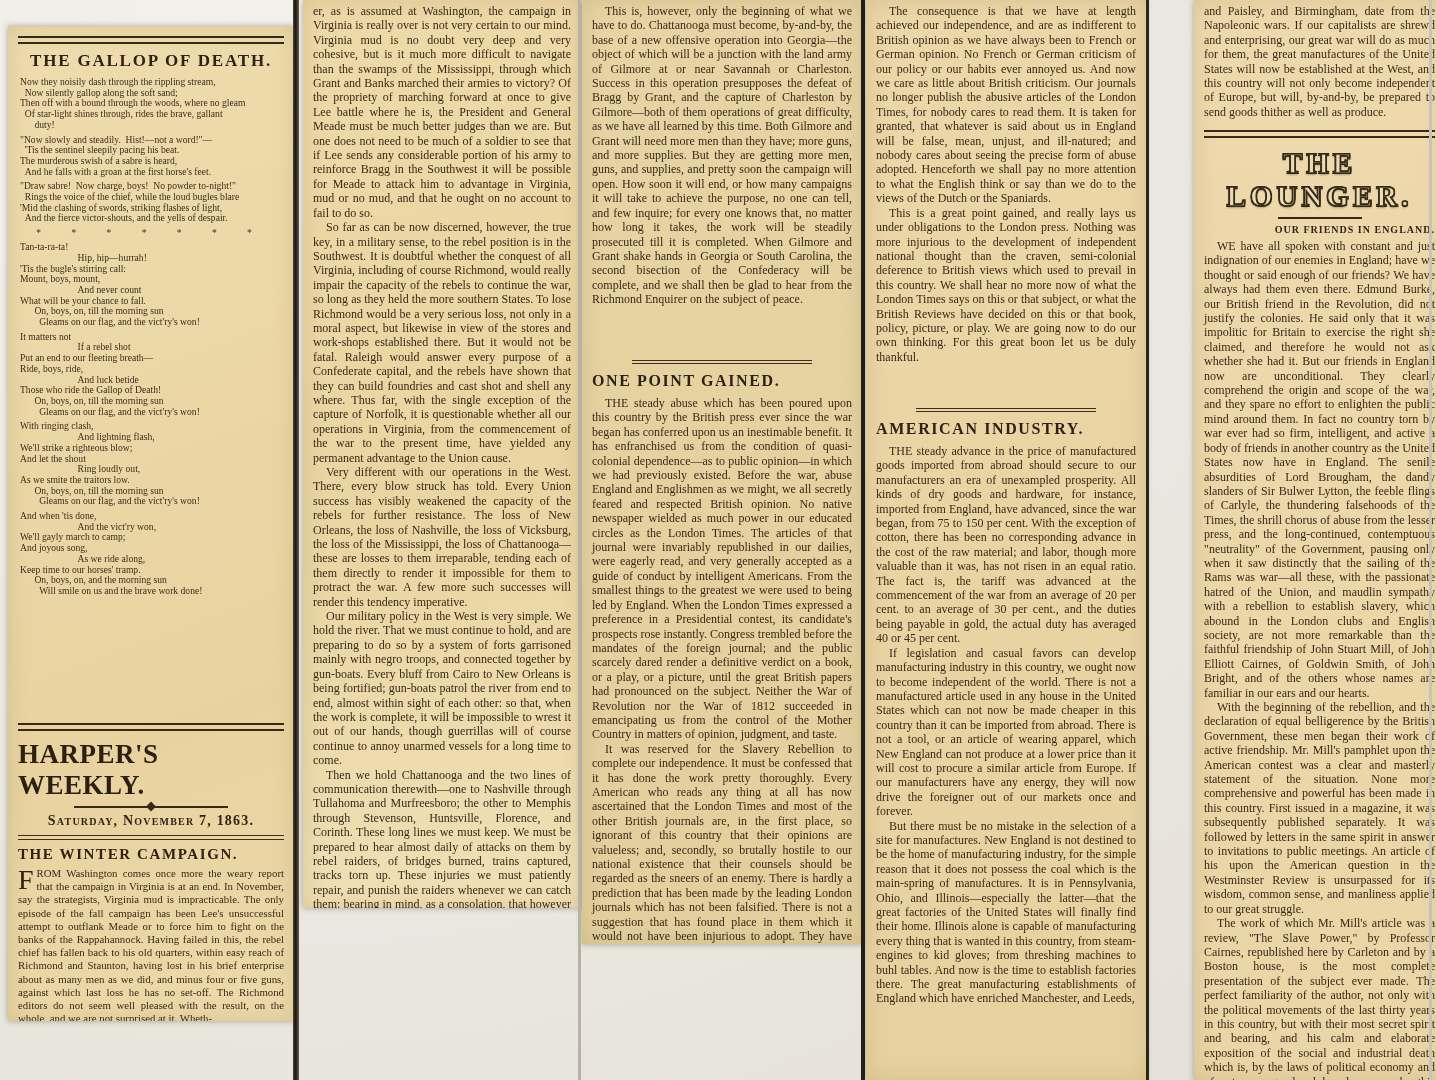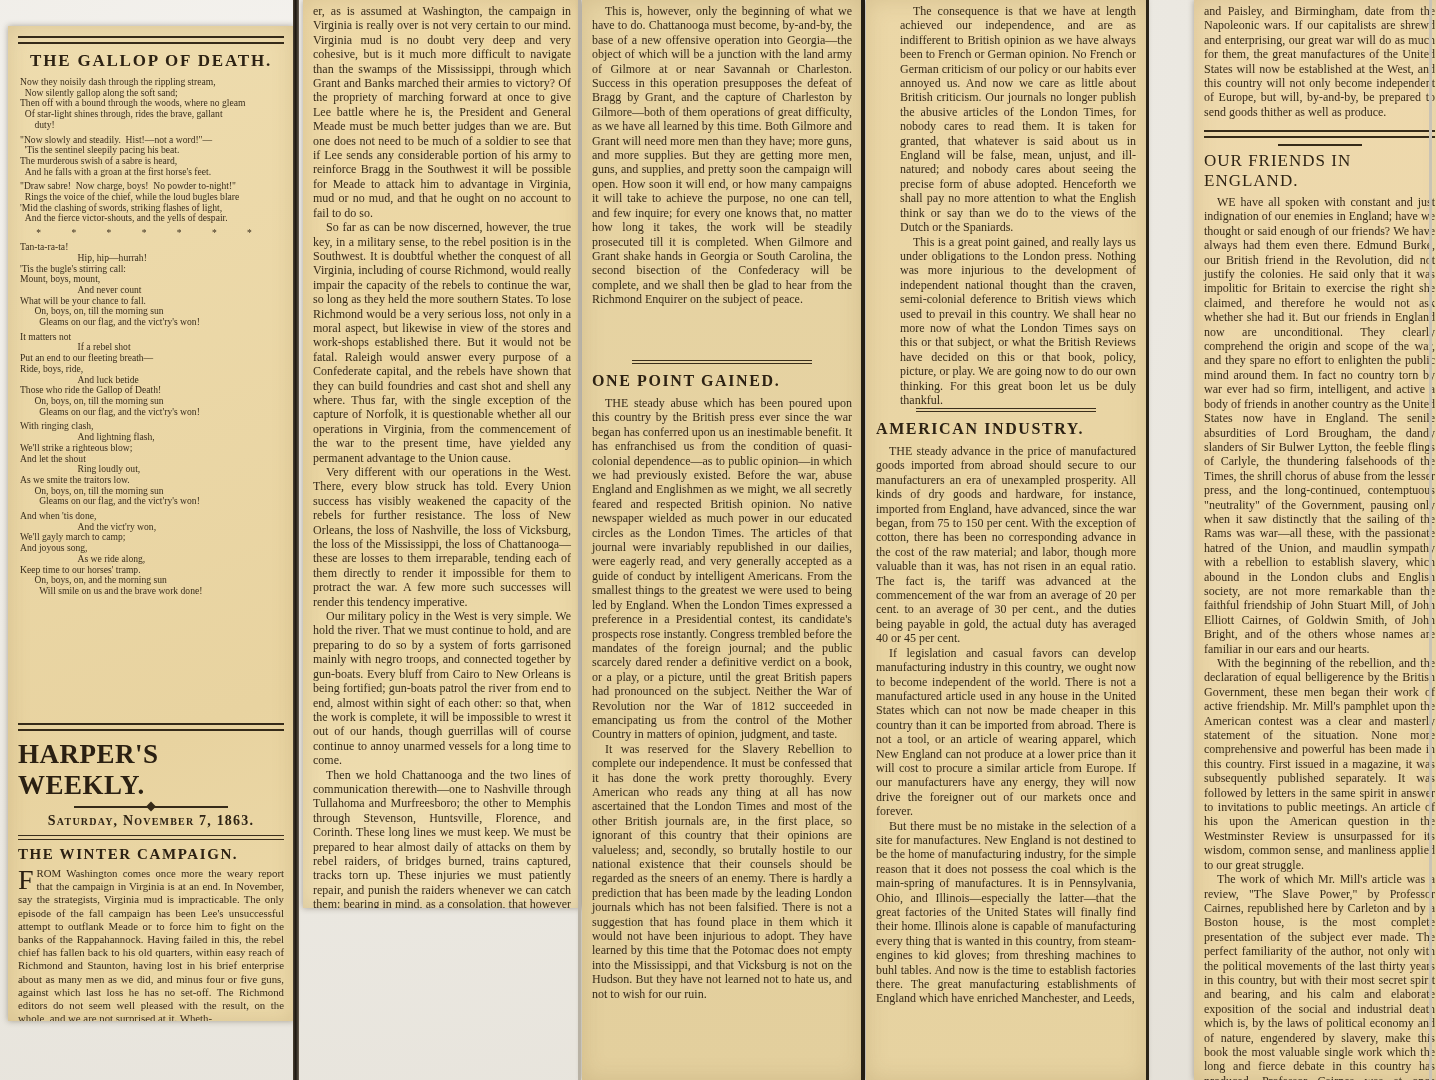--- a/index.html
+++ b/index.html
@@ -9,21 +9,21 @@
     font-family:"Liberation Serif","DejaVu Serif",serif;
     color:#33281a;
   }
   .page { position:absolute; inset:0; }
   .col {
     position:absolute; box-sizing:border-box; padding:4px 10px; overflow:hidden;
     box-shadow:0 0 6px rgba(50,40,22,.38), inset 0 0 22px rgba(120,95,45,.18);
   }
   .col1 { left:8px;  top:26px; width:286px; height:995px; background:linear-gradient(160deg,#eedcae,#e8d3a0 70%,#ecd9a9);font-family:Liberation Serif, serif; }
   .col2 { left:303px; top:0;  width:278px; height:908px; background:linear-gradient(170deg,#eed9a8,#e9d5a2 55%,#f0e0b6); }
-  .col3 { left:582px; top:0;  width:280px; height:1080px; background:linear-gradient(180deg,#e7d4a4,#e3cf9d); }
+  .col3 { left:582px; top:0;  width:280px; height:944px; background:linear-gradient(180deg,#e7d4a4,#e3cf9d); }
   .col4 { left:866px; top:0;  width:280px; height:1080px; background:linear-gradient(175deg,#ebd7a7,#e6d2a0); }
   .col5 { left:1150px;top:0;  width:251px; height:1080px; background:linear-gradient(185deg,#eed9ad,#e9d5a5);margin-left:44px; }
   .vline { position:absolute; top:0; height:1080px; z-index:6; }
   .v12 { left:293px; width:6px; background:linear-gradient(90deg,#4a4033,#1c1710 45%,#6a6052); }
   .v23 { left:578px; width:3px; background:#b9b2a4; }
   .v34 { left:861px; width:4px; background:#241e14; }
   .v45 { left:1146px;width:3px; background:#2c2518; }
   .vr  { left:1429px;width:3px; background:#c9c3b6; }
 
   .rule-double { height:4px; border-top:2px solid #352a19; border-bottom:2px solid #352a19; margin:6px 0; }
@@ -43,29 +43,29 @@
   .date-line { font-size:14px; text-align:center; font-variant:small-caps; letter-spacing:1.2px; margin:2px 0; font-weight:bold; color:#2f2415; }
   .article-title { font-size:16px; font-weight:bold; text-align:left; letter-spacing:1.6px; margin:8px 0 6px; color:#2d2213; }
   .article-title.small1 { font-size:15px; margin:6px 0 4px; }
 
   .body { font-size:12px; line-height:14.4px; text-align:justify; margin:0; text-indent:13px; color:#362a19; }
   .col1 .body { font-size:10.8px; line-height:13.2px; }
   .noindent { text-indent:0; }
   .dropcap::first-letter { float:left; font-size:28px; line-height:23px; padding:1px 3px 0 0; color:#2b2012; }
 
   .top3 { height:352px; overflow:hidden; }
-  .top4 { height:400px; overflow:hidden;margin-left:24px; }
+  .top4 { height:400px; overflow:hidden; }
   .top5 { height:120px; overflow:hidden; }
 
   .lounger-title {
     font-size:29px; font-weight:bold; text-align:center; letter-spacing:4px; margin:9px 0 3px;
     color:#eadcb4; -webkit-text-stroke:1.3px #352a19;
     text-shadow:-1px -1px 0 #3a2e1b, 1px -1px 0 #3a2e1b, -1px 1px 0 #3a2e1b, 1px 1px 0 #3a2e1b, 0 2px 2px rgba(40,30,10,.35);
   }
-  .subsection-title { font-size:17px; font-weight:normal; text-align:left; letter-spacing:1px; margin:5px 0 4px; color:#2f2415; }
+  .subsection-title { font-size:10px; font-weight:bold; text-align:right; letter-spacing:1px; margin:5px 0 4px; color:#2f2415; }
 </style>
 </head>
 <body>
 
 <div class="page">
 
   <div class="col col1">
     <div class="rule-double"></div>
     <h2 class="poem-title">THE GALLOP OF DEATH.</h2>
     <div class="poem-area">
@@ -153,20 +153,21 @@
     <p class="body">THE steady advance in the price of manufactured goods imported from abroad should secure to our manufacturers an era of unexampled prosperity.  All kinds of dry goods and hardware, for instance, imported from England, have advanced, since the war began, from 75 to 150 per cent.  With the exception of cotton, there has been no corresponding advance in the cost of the raw material; and labor, though more valuable than it was, has not risen in an equal ratio.  The fact is, the tariff was advanced at the commencement of the war from an average of 20 per cent. to an average of 30 per cent., and the duties being payable in gold, the actual duty has averaged 40 or 45 per cent.</p>
     <p class="body">If legislation and casual favors can develop manufacturing industry in this country, we ought now to become independent of the world.  There is not a manufactured article used in any house in the United States which can not now be made cheaper in this country than it can be imported from abroad.  There is not a tool, or an article of wearing apparel, which New England can not produce at a lower price than it will cost to procure a similar article from Europe.  If our manufacturers have any energy, they will now drive the foreigner out of our markets once and forever.</p>
     <p class="body">But there must be no mistake in the selection of a site for manufactures.  New England is not destined to be the home of manufacturing industry, for the simple reason that it does not possess the coal which is the main-spring of manufactures.  It is in Pennsylvania, Ohio, and Illinois—especially the latter—that the great factories of the United States will finally find their home.  Illinois alone is capable of manufacturing every thing that is wanted in this country, from steam-engines to kid gloves; from threshing machines to buhl tables.  And now is the time to establish factories there.  The great manufacturing establishments of England which have enriched Manchester, and Leeds,</p>
   </div>
 
   <div class="col col5">
     <div class="top5">
       <p class="body noindent">and Paisley, and Birmingham, date from the Napoleonic wars.  If our capitalists are shrewd and enterprising, our great war will do as much for them, the great manufactures of the United States will now be established at the West, and this country will not only become independent of Europe, but will, by-and-by, be prepared to send goods thither as well as produce.</p>
     </div>
     <div class="rule-double"></div>
+    <h2 class="lounger-title">THE LOUNGER.</h2>
     <div class="rule-short"></div>
     <h4 class="subsection-title">OUR FRIENDS IN ENGLAND.</h4>
     <p class="body">WE have all spoken with constant and just indignation of our enemies in England; have we thought or said enough of our friends?  We have always had them even there.  Edmund Burke, our British friend in the Revolution, did not justify the colonies.  He said only that it was impolitic for Britain to exercise the right she claimed, and therefore he would not ask whether she had it.  But our friends in England now are unconditional. They clearly comprehend the origin and scope of the war, and they spare no effort to enlighten the public mind around them.  In fact no country torn by war ever had so firm, intelligent, and active a body of friends in another country as the United States now have in England.  The senile absurdities of Lord Brougham, the dandy slanders of Sir Bulwer Lytton, the feeble flings of Carlyle, the thundering falsehoods of the Times, the shrill chorus of abuse from the lesser press, and the long-continued, contemptuous "neutrality" of the Government, pausing only when it saw distinctly that the sailing of the Rams was war—all these, with the passionate hatred of the Union, and maudlin sympathy with a rebellion to establish slavery, which abound in the London clubs and English society, are not more remarkable than the faithful friendship of John Stuart Mill, of John Elliott Cairnes, of Goldwin Smith, of John Bright, and of the others whose names are familiar in our ears and our hearts.</p>
     <p class="body">With the beginning of the rebellion, and the declaration of equal belligerence by the British Government, these men began their work of active friendship.  Mr. Mill's pamphlet upon the American contest was a clear and masterly statement of the situation.  None more comprehensive and powerful has been made in this country.  First issued in a magazine, it was subsequently published separately.  It was followed by letters in the same spirit in answer to invitations to public meetings.  An article of his upon the American question in the Westminster Review is unsurpassed for its wisdom, common sense, and manliness applied to our great struggle.</p>
     <p class="body">The work of which Mr. Mill's article was a review, "The Slave Power," by Professor Cairnes, republished here by Carleton and by a Boston house, is the most complete presentation of the subject ever made.  The perfect familiarity of the author, not only with the political movements of the last thirty years in this country, but with their most secret spirit and bearing, and his calm and elaborate exposition of the social and industrial death which is, by the laws of political economy and of nature, engendered by slavery, make this book the most valuable single work which the long and fierce debate in this country has produced. Professor Cairnes was at once attacked by all the English emissaries and agents of rebellious slavery. His facts were denied, his arguments controverted, and his conclusions scouted.  But the champion was worthy of the cause.  He stripped for the fight, and in the columns of the London Daily News he absolutely demolished his antagonists.  They were either Englishmen who did not understand the merits of the case and the qualities of their opponent, or they were renegade Americans, who</p>
   </div>
 
   <div class="vline v12"></div>
   <div class="vline v23"></div>
   <div class="vline v34"></div>

